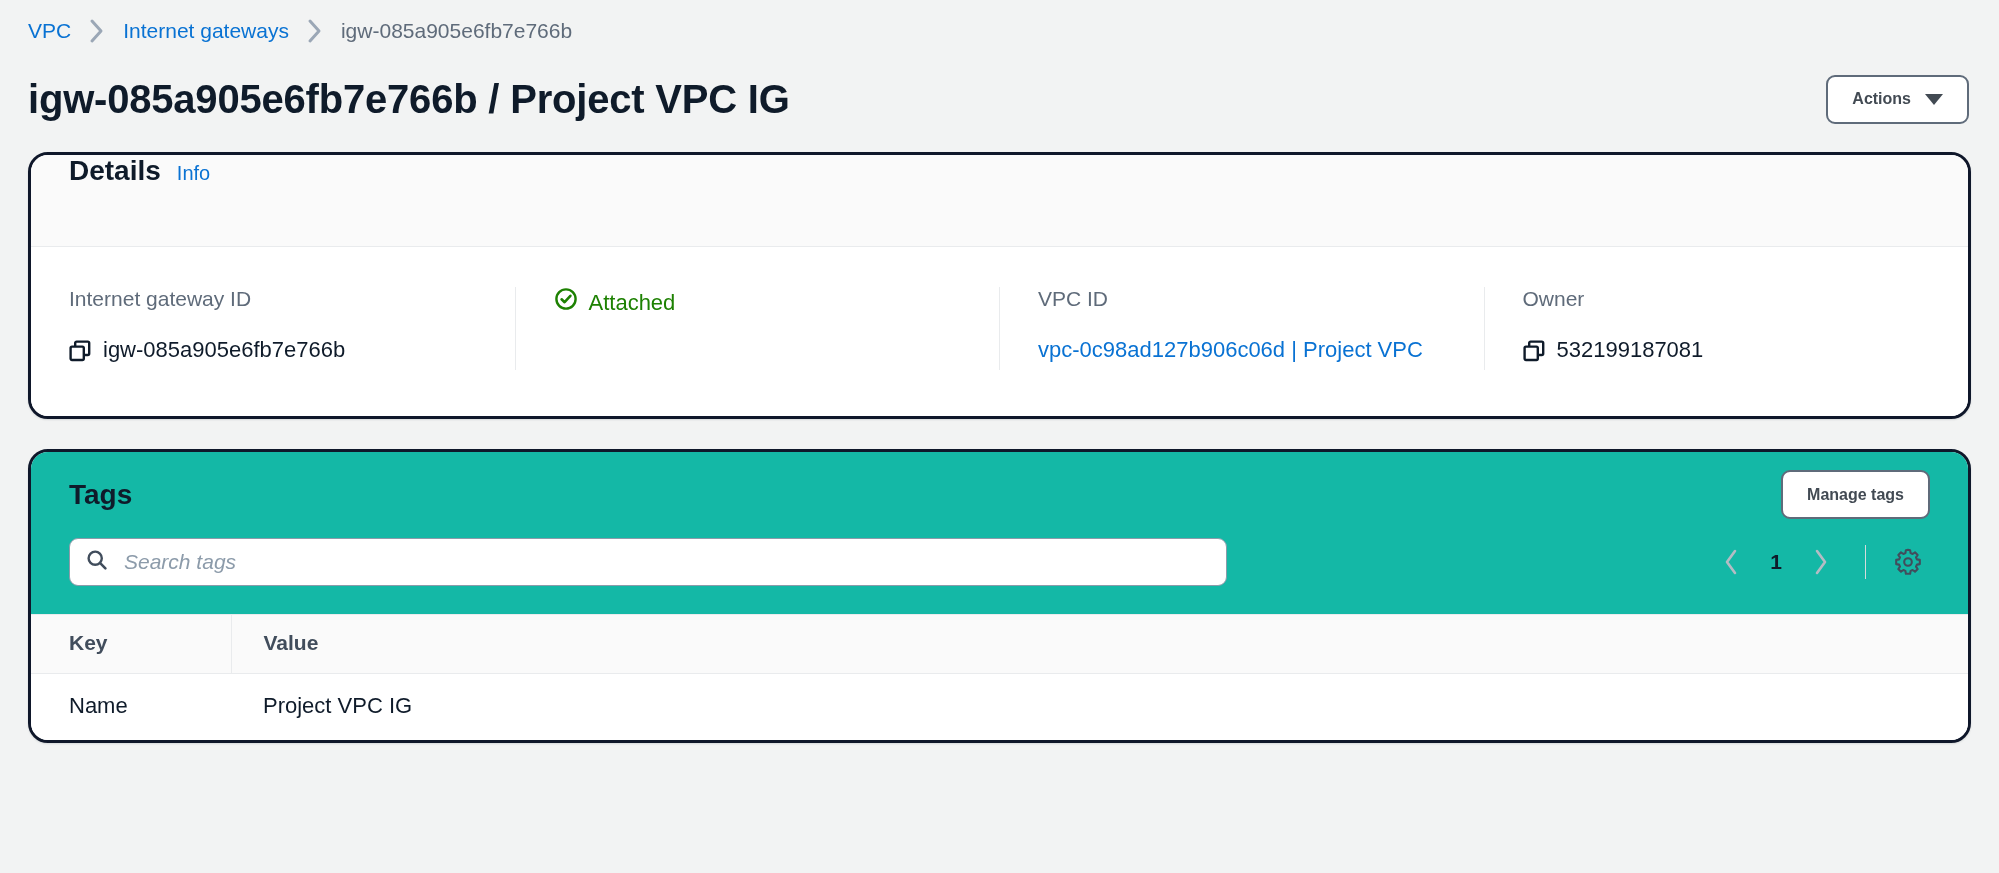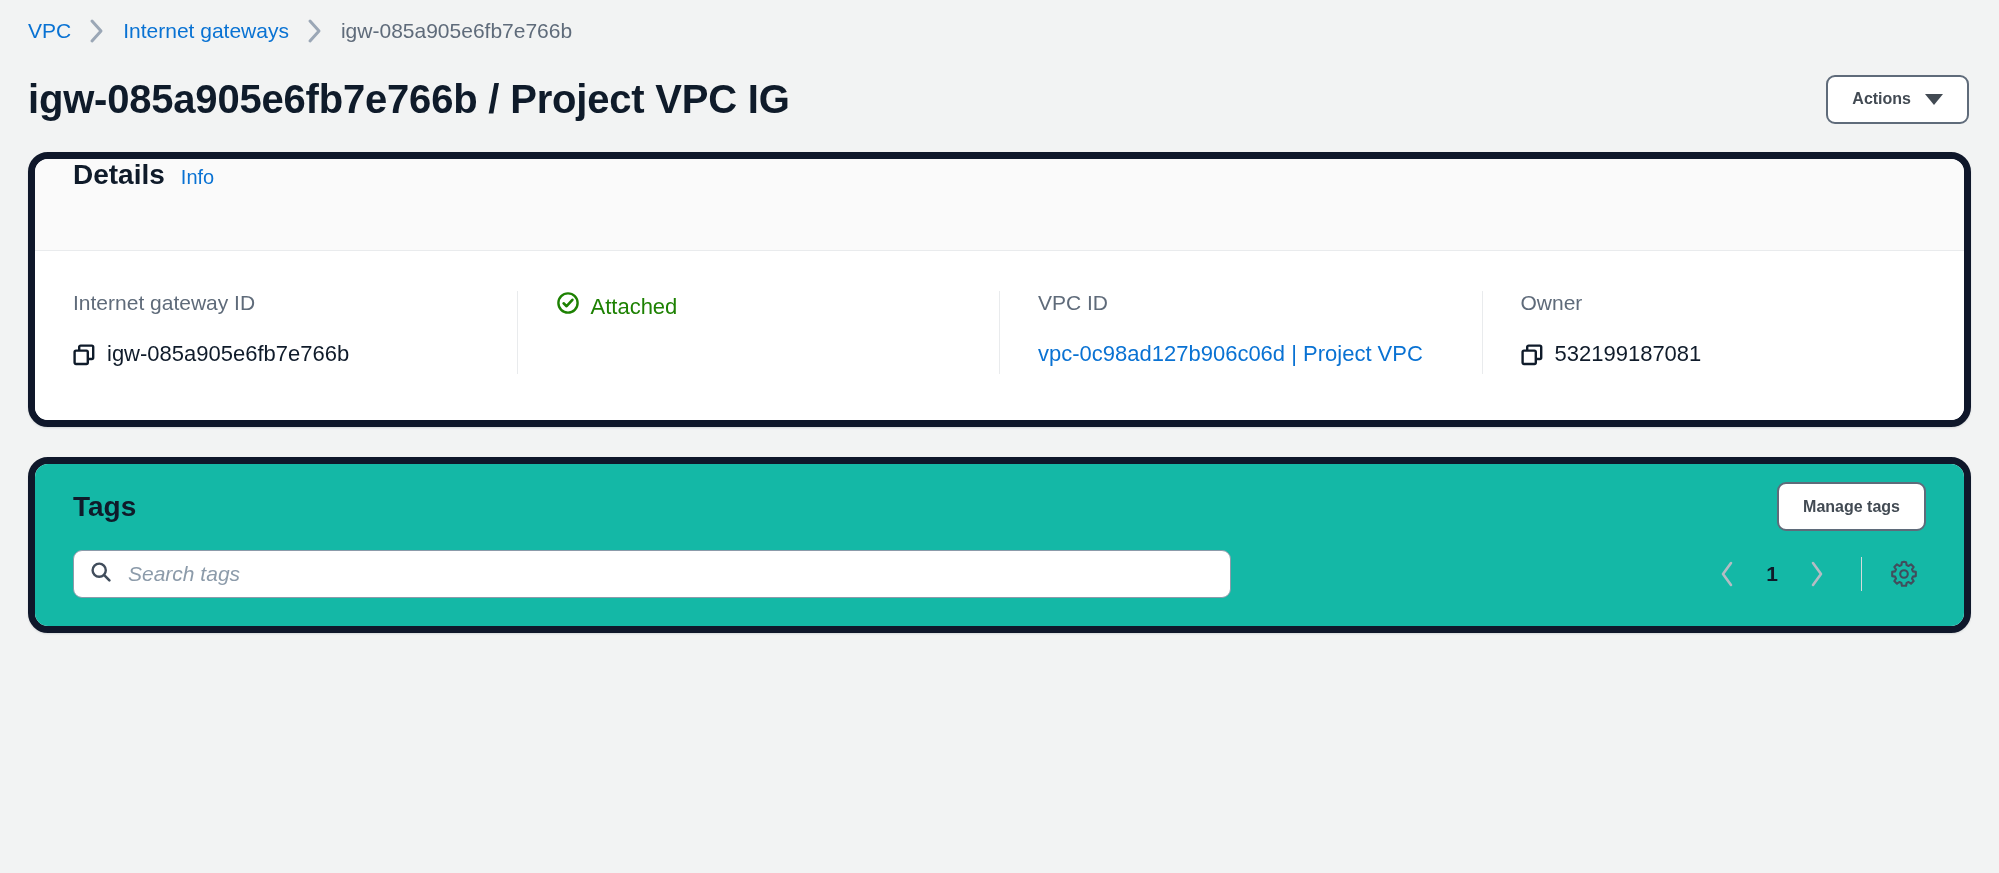--- a/index.html
+++ b/index.html
@@ -84,21 +84,21 @@
   .caret {
     width: 0; height: 0;
     border-left: 9px solid transparent;
     border-right: 9px solid transparent;
     border-top: 11px solid #424a53;
   }
 
   
   .card {
     background: #ffffff;
-    border: 7px solid #0f172a;
+    border: 3px solid #0f172a;
     border-radius: 20px;
     box-shadow: 0 1px 2px rgba(0,28,36,0.12);
     overflow: hidden;
   }
   .card-header {
     background: #fafafa;
     border-bottom: 1px solid #e9ebed;
   }
 
   
@@ -425,15 +425,29 @@
                        L4.3 21.0 L6.0 18.6 L5.1 16.6 L2.2 16.1 L2.2 11.9
                        L5.1 11.4 L6.0 9.4 L4.3 7.0 L7.0 4.3 L9.4 6.0 L11.4 5.1
                        L11.9 2.2 Z" stroke="#414d5c" stroke-width="2.1" stroke-linejoin="round" fill="none"></path>
               <circle cx="14" cy="14" r="3.8" stroke="#414d5c" stroke-width="2.1" fill="none"></circle>
             </svg>
           </button>
         </div>
       </div>
     </div>
 
+    <table class="tags-table">
+      <thead>
+        <tr>
+          <th class="col-key">Key</th>
+          <th class="col-value">Value</th>
+        </tr>
+      </thead>
+      <tbody>
+        <tr>
+          <td class="cell-key">Name</td>
+          <td class="cell-value">Project VPC IG</td>
+        </tr>
+      </tbody>
+    </table>
   </section>
 
 </div>
 
 </body></html>

